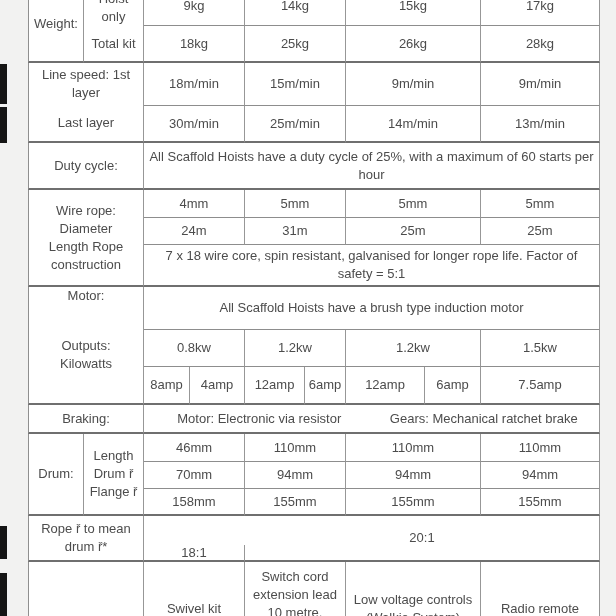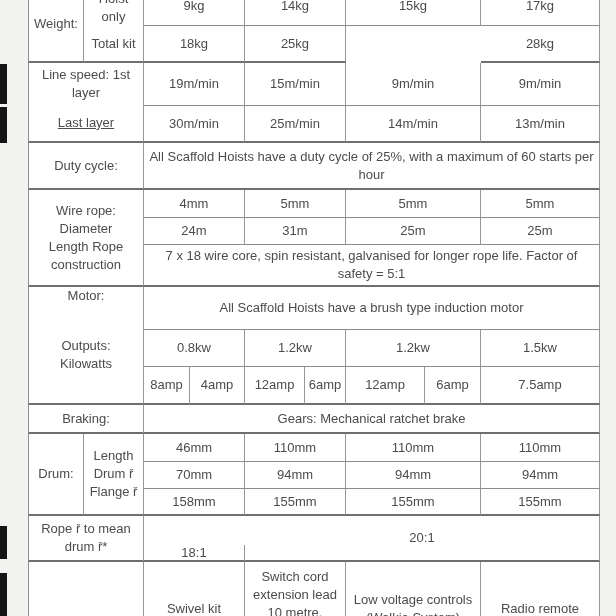--- a/index.html
+++ b/index.html
@@ -53,28 +53,29 @@
       <div class="blk" style="height:40px;padding-top:4px;">Hoist
 only</div>
       <div class="blk" style="height:37px;">Total kit</div>
     </div>
     <div class="c" style="grid-column:3/5;grid-row:1;">9kg</div>
     <div class="c" style="grid-column:5/7;grid-row:1;">14kg</div>
     <div class="c" style="grid-column:7/9;grid-row:1;">15kg</div>
     <div class="c" style="grid-column:9;grid-row:1;">17kg</div>
     <div class="c bb2" style="grid-column:3/5;grid-row:2;">18kg</div>
     <div class="c bb2" style="grid-column:5/7;grid-row:2;">25kg</div>
+    <div class="c bb2" style="grid-column:7/9;grid-row:2;">26kg</div>
     <div class="c bb2" style="grid-column:9;grid-row:2;text-align:right;">28kg</div>
 
     <div class="c bl stack bb2" style="grid-column:1/3;grid-row:3/5;">
       <div class="blk" style="height:43px;">Line speed: 1st
 layer</div>
-      <div class="blk" style="height:37px;text-decoration:underline;">Last layer</div>
+      <div class="blk" style="height:37px;">Last layer</div>
     </div>
-    <div class="c" style="grid-column:3/5;grid-row:3;">19m/min</div>
+    <div class="c" style="grid-column:3/5;grid-row:3;">18m/min</div>
     <div class="c" style="grid-column:5/7;grid-row:3;">15m/min</div>
     <div class="c" style="grid-column:7/9;grid-row:3;">9m/min</div>
     <div class="c" style="grid-column:9;grid-row:3;">9m/min</div>
     <div class="c bb2" style="grid-column:3/5;grid-row:4;">30m/min</div>
     <div class="c bb2" style="grid-column:5/7;grid-row:4;">25m/min</div>
     <div class="c bb2" style="grid-column:7/9;grid-row:4;">14m/min</div>
     <div class="c bb2" style="grid-column:9;grid-row:4;">13m/min</div>
 
     <div class="c bl bb2" style="grid-column:1/3;grid-row:5;">Duty cycle:</div>
     <div class="c bb2 wide" style="grid-column:3/10;grid-row:5;">All Scaffold Hoists have a duty cycle of 25%, with a maximum of 60 starts per hour</div>
@@ -107,20 +108,21 @@
     <div class="c bb2" style="grid-column:3;grid-row:11;">8amp</div>
     <div class="c bb2" style="grid-column:4;grid-row:11;">4amp</div>
     <div class="c bb2" style="grid-column:5;grid-row:11;">12amp</div>
     <div class="c bb2" style="grid-column:6;grid-row:11;">6amp</div>
     <div class="c bb2" style="grid-column:7;grid-row:11;">12amp</div>
     <div class="c bb2" style="grid-column:8;grid-row:11;">6amp</div>
     <div class="c bb2" style="grid-column:9;grid-row:11;">7.5amp</div>
 
     <div class="c bl bb2" style="grid-column:1/3;grid-row:12;">Braking:</div>
     <div class="c bb2 split" style="grid-column:3/10;grid-row:12;">
+      <span>Motor: Electronic via resistor</span>
       <span>Gears:  Mechanical ratchet brake</span>
     </div>
 
     <div class="c bl bb2" style="grid-column:1;grid-row:13/16;">Drum:</div>
     <div class="c bb2" style="grid-column:2;grid-row:13/16;">Length
 Drum ř
 Flange ř</div>
     <div class="c" style="grid-column:3/5;grid-row:13;">46mm</div>
     <div class="c" style="grid-column:5/7;grid-row:13;">110mm</div>
     <div class="c" style="grid-column:7/9;grid-row:13;">110mm</div>

